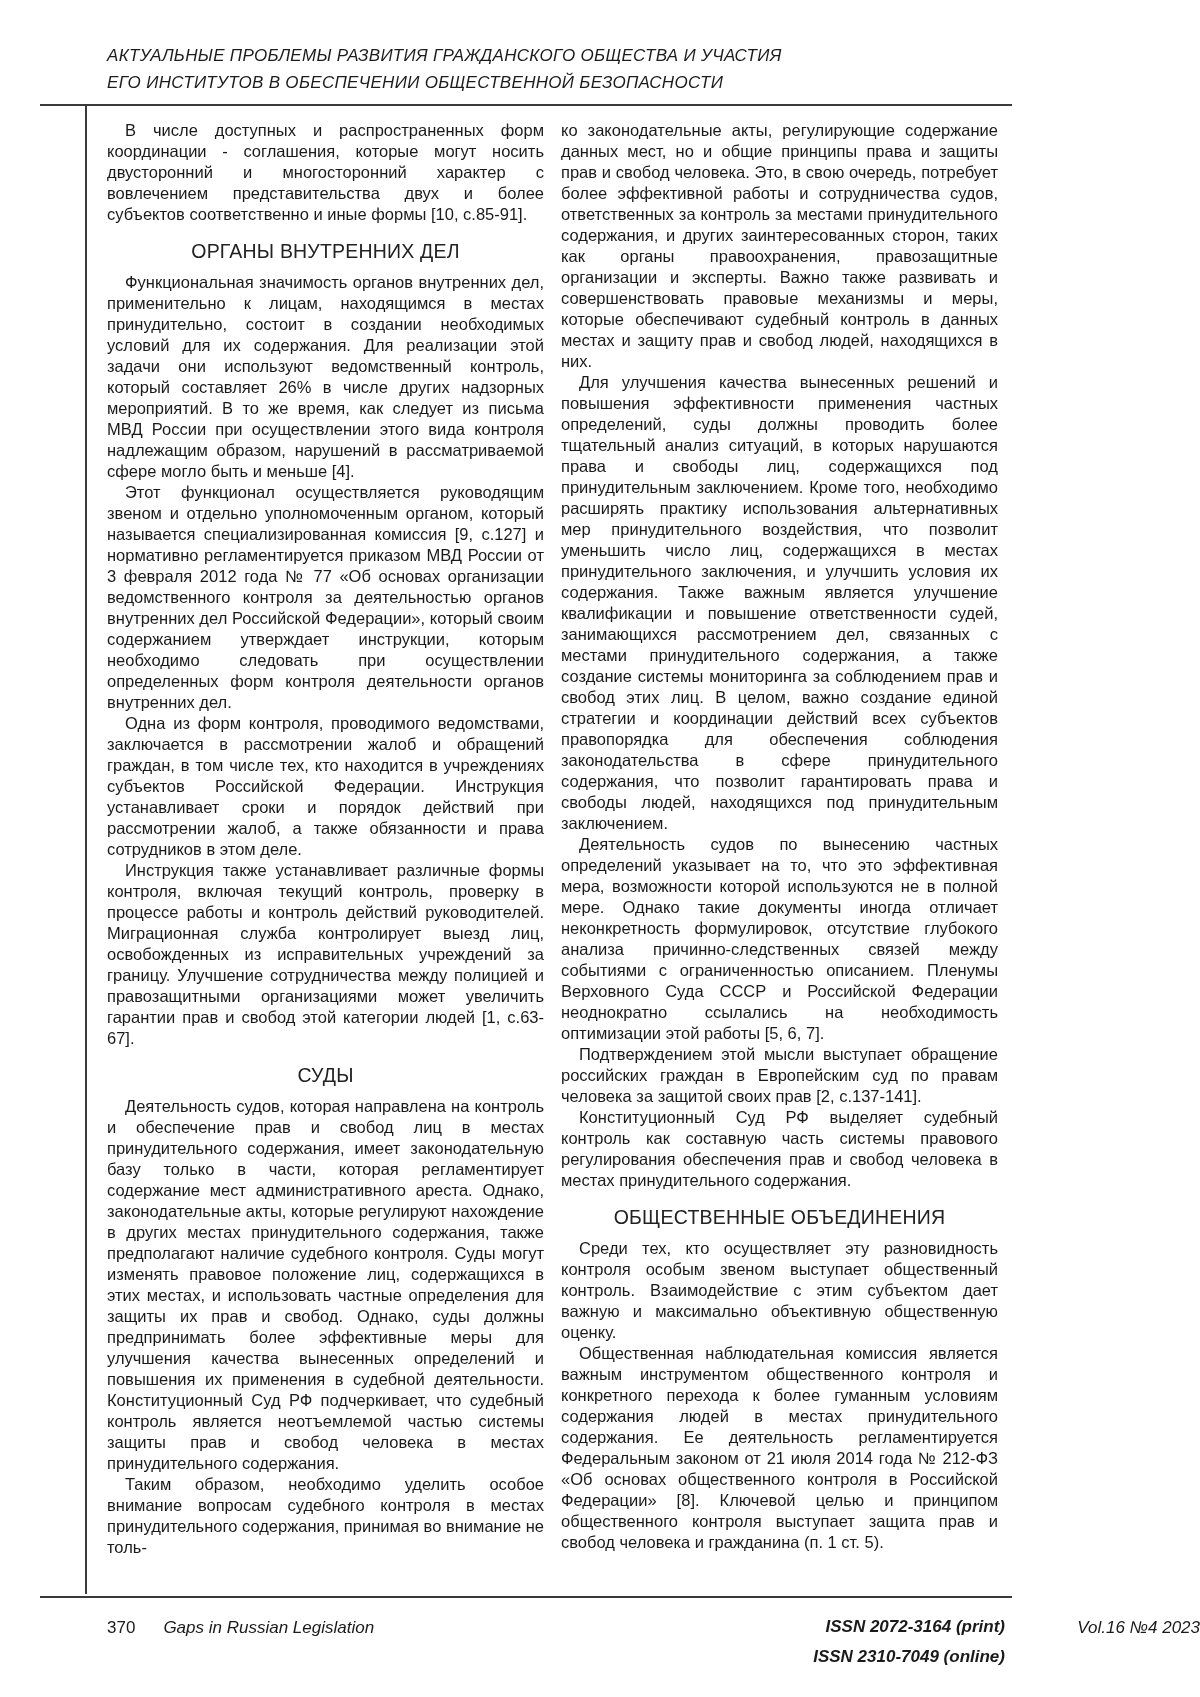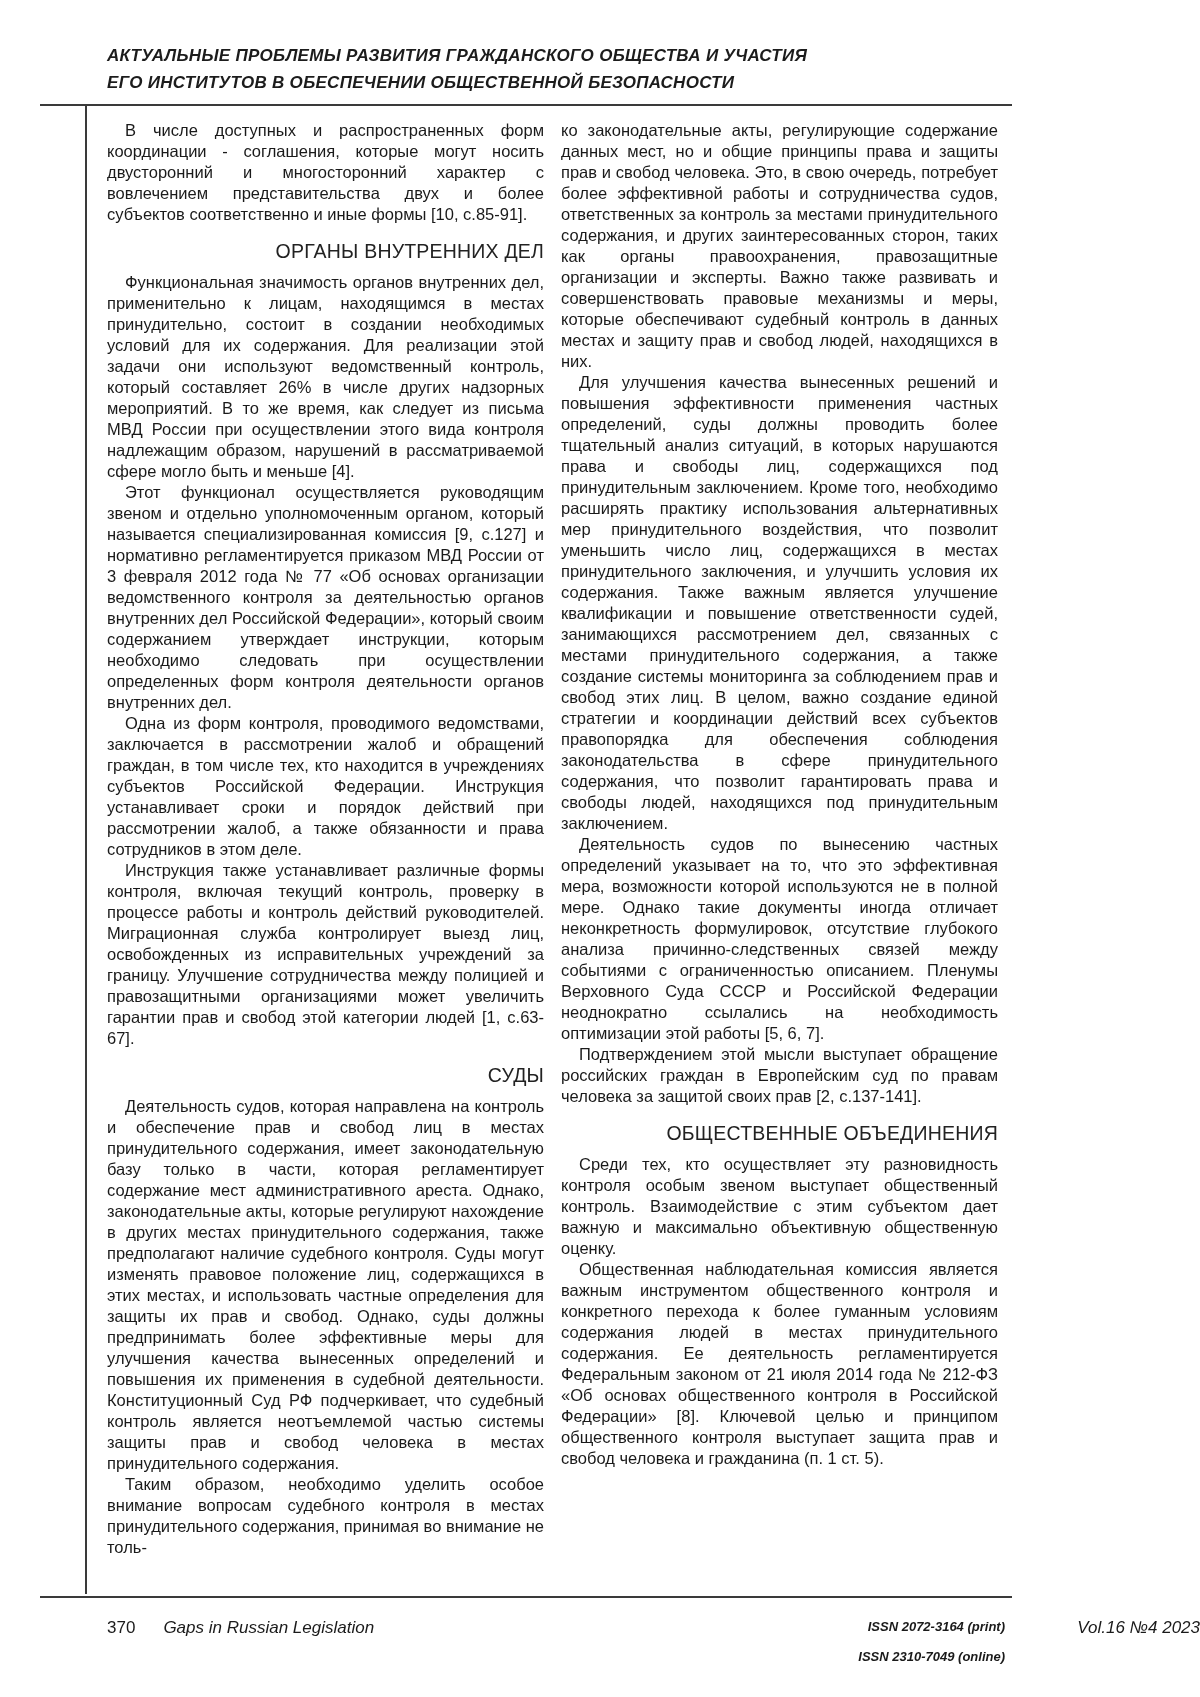--- a/index.html
+++ b/index.html
@@ -15,21 +15,21 @@
     font-family: "Liberation Sans", sans-serif;
     color: #1a1a1a;
     overflow: hidden;
   }
   .running-head {
     position: absolute;
     left: 107px;
     top: 42px;
     width: 900px;
     font-style: italic;
-    font-weight: 700;
+    font-weight: 400;
     font-size: 17px;
     line-height: 27px;
     letter-spacing: 0.3px;
     color: #1c1c1c;
   }
   .head-rule {
     position: absolute;
     left: 40px;
     top: 104px;
     width: 972px;
@@ -64,21 +64,21 @@
     margin: 0;
     text-indent: 18px;
   }
   .para.no-indent {
     text-indent: 0;
   }
   .section-heading {
     font-size: 19.5px;
     font-weight: 400;
     margin: 14px 0 9px 0;
-    text-align: right;
+    text-align: center;
     text-indent: 0;
     letter-spacing: 0.2px;
     line-height: 24px;
     color: #222222;
   }
   .foot-rule {
     position: absolute;
     left: 40px;
     top: 1596px;
     width: 972px;
@@ -110,21 +110,21 @@
     font-size: 17px;
     line-height: 28px;
   }
   .footer-right {
     position: absolute;
     right: 195px;
     top: 1612px;
     text-align: right;
     font-style: italic;
     font-weight: 700;
-    font-size: 13px;
+    font-size: 17px;
     line-height: 30px;
     margin-left: 30px;
   }
 </style>
 </head>
 <body>
 
 <div class="page">
 
   <div class="running-head">
@@ -147,20 +147,21 @@
       <h2 class="section-heading">СУДЫ</h2>
       <p class="para">Деятельность судов, которая направлена на контроль и обеспечение прав и свобод лиц в местах принудительного содержания, имеет законодательную базу только в части, которая регламентирует содержание мест административного ареста. Однако, законодательные акты, которые регулируют нахождение в других местах принудительного содержания, также предполагают наличие судебного контроля. Суды могут изменять правовое положение лиц, содержащихся в этих местах, и использовать частные определения для защиты их прав и свобод. Однако, суды должны предпринимать более эффективные меры для улучшения качества вынесенных определений и повышения их применения в судебной деятельности. Конституционный Суд РФ подчеркивает, что судебный контроль является неотъемлемой частью системы защиты прав и свобод человека в местах принудительного содержания.</p>
       <p class="para">Таким образом, необходимо уделить особое внимание вопросам судебного контроля в местах принудительного содержания, принимая во внимание не толь-</p>
     </div>
 
     <div class="col">
       <p class="para no-indent">ко законодательные акты, регулирующие содержание данных мест, но и общие принципы права и защиты прав и свобод человека. Это, в свою очередь, потребует более эффективной работы и сотрудничества судов, ответственных за контроль за местами принудительного содержания, и других заинтересованных сторон, таких как органы правоохранения, правозащитные организации и эксперты. Важно также развивать и совершенствовать правовые механизмы и меры, которые обеспечивают судебный контроль в данных местах и защиту прав и свобод людей, находящихся в них.</p>
       <p class="para">Для улучшения качества вынесенных решений и повышения эффективности применения частных определений, суды должны проводить более тщательный анализ ситуаций, в которых нарушаются права и свободы лиц, содержащихся под принудительным заключением. Кроме того, необходимо расширять практику использования альтернативных мер принудительного воздействия, что позволит уменьшить число лиц, содержащихся в местах принудительного заключения, и улучшить условия их содержания. Также важным является улучшение квалификации и повышение ответственности судей, занимающихся рассмотрением дел, связанных с местами принудительного содержания, а также создание системы мониторинга за соблюдением прав и свобод этих лиц. В целом, важно создание единой стратегии и координации действий всех субъектов правопорядка для обеспечения соблюдения законодательства в сфере принудительного содержания, что позволит гарантировать права и свободы людей, находящихся под принудительным заключением.</p>
       <p class="para">Деятельность судов по вынесению частных определений указывает на то, что это эффективная мера, возможности которой используются не в полной мере. Однако такие документы иногда отличает неконкретность формулировок, отсутствие глубокого анализа причинно-следственных связей между событиями с ограниченностью описанием. Пленумы Верховного Суда СССР и Российской Федерации неоднократно ссылались на необходимость оптимизации этой работы [5, 6, 7].</p>
       <p class="para">Подтверждением этой мысли выступает обращение российских граждан в Европейским суд по правам человека за защитой своих прав [2, с.137-141].</p>
+      <p class="para">Конституционный Суд РФ выделяет судебный контроль как составную часть системы правового регулирования обеспечения прав и свобод человека в местах принудительного содержания.</p>
       <h2 class="section-heading">ОБЩЕСТВЕННЫЕ ОБЪЕДИНЕНИЯ</h2>
       <p class="para">Среди тех, кто осуществляет эту разновидность контроля особым звеном выступает общественный контроль. Взаимодействие с этим субъектом дает важную и максимально объективную общественную оценку.</p>
       <p class="para">Общественная наблюдательная комиссия является важным инструментом общественного контроля и конкретного перехода к более гуманным условиям содержания людей в местах принудительного содержания. Ее деятельность регламентируется Федеральным законом от 21 июля 2014 года № 212-ФЗ «Об основах общественного контроля в Российской Федерации» [8]. Ключевой целью и принципом общественного контроля выступает защита прав и свобод человека и гражданина (п. 1 ст. 5).</p>
     </div>
 
   </div>
 
   <div class="foot-rule"></div>
 
   <div class="footer-left">

